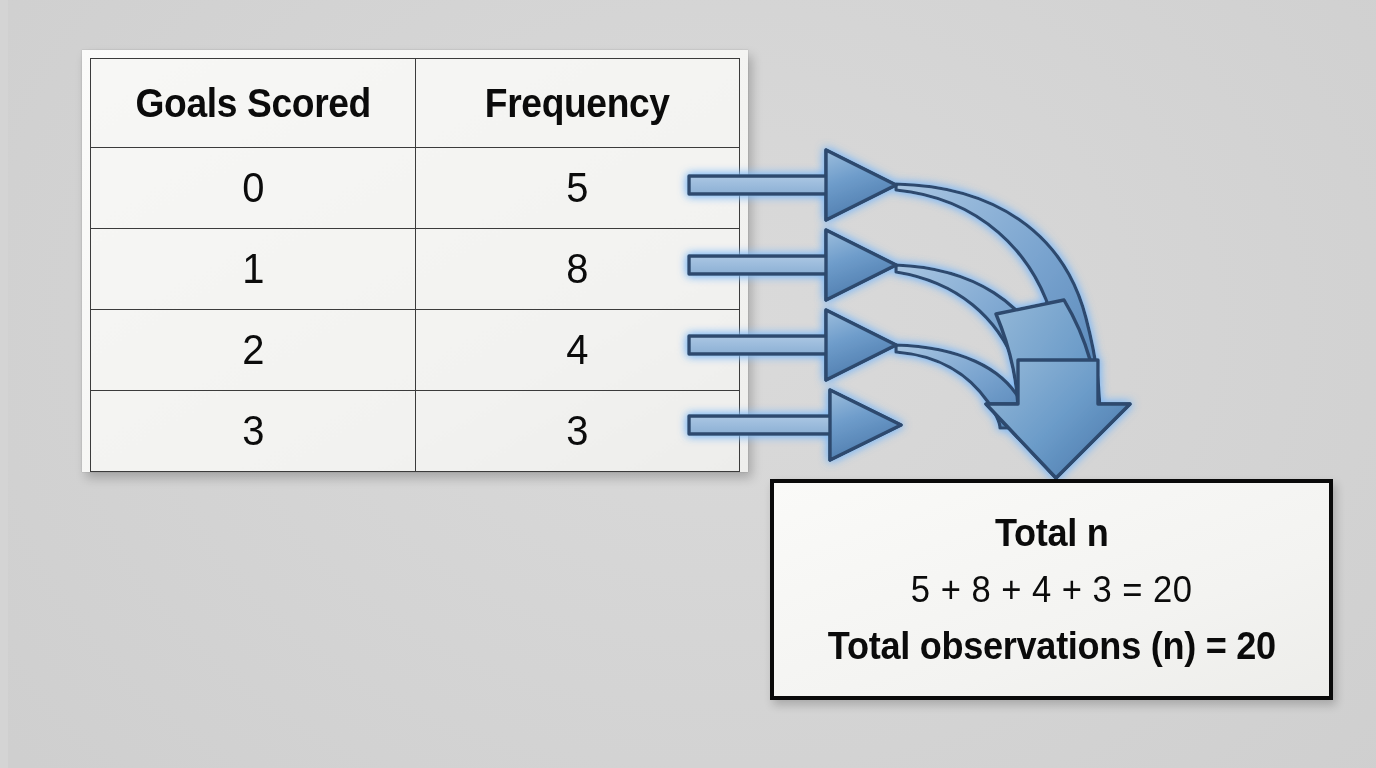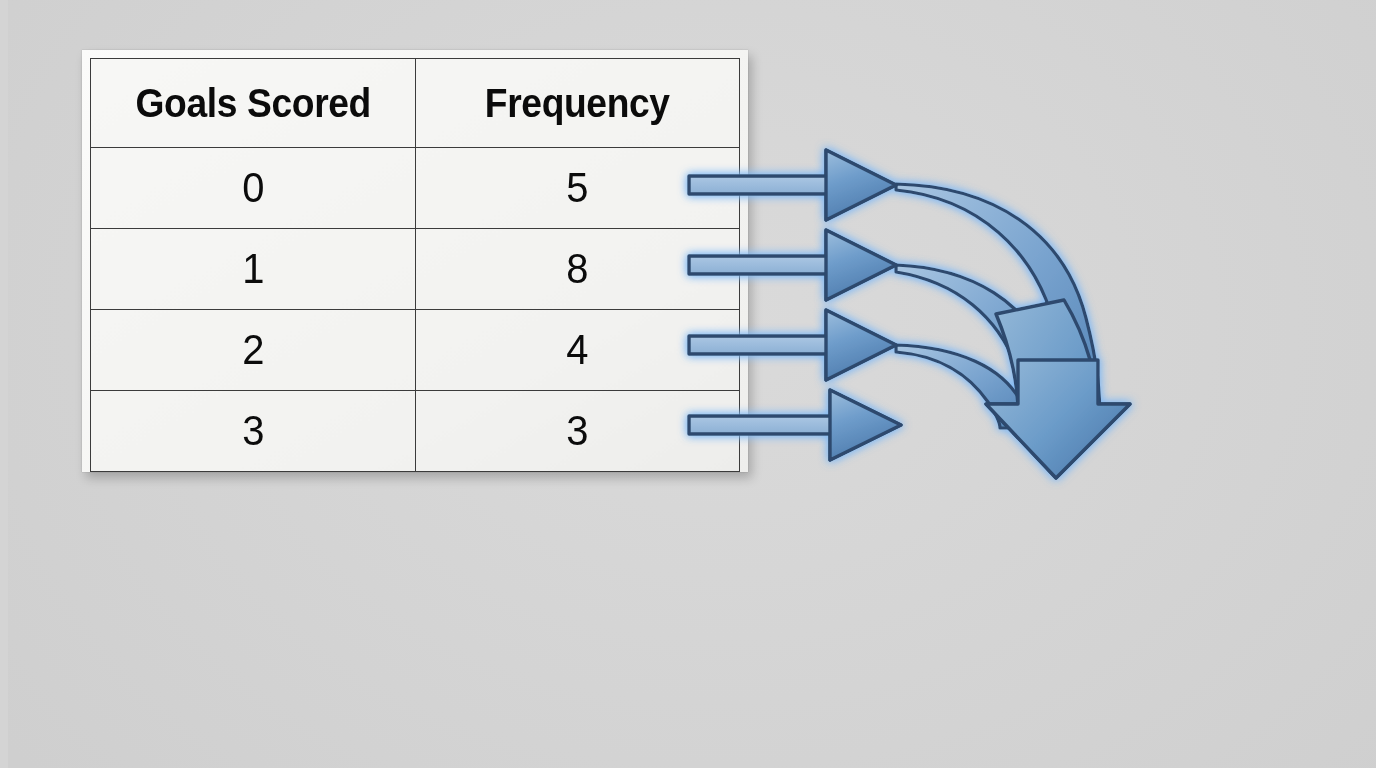--- a/index.html
+++ b/index.html
@@ -259,14 +259,19 @@
       </g>
 
       <g>
         <path d="M 681 416 L 822 416 L 822 390 L 893 425 L 822 460 L 822 434 L 681 434 Z" fill="url(#shaftGrad)" stroke="#2d4a6e" stroke-width="3.4" stroke-linejoin="round"></path>
         <path d="M 822 390 L 893 425 L 822 460 Z" fill="url(#headGrad)" stroke="#2d4a6e" stroke-width="3.4" stroke-linejoin="round"></path>
       </g>
 
     </g>
   </svg>
 
+  <div id="result-box">
+    <div class="line-title">Total n</div>
+    <div class="line-sum">5 + 8 + 4 + 3 = 20</div>
+    <div class="line-total">Total observations (n) = 20</div>
+  </div>
 
 </div>
 
 </body></html>

